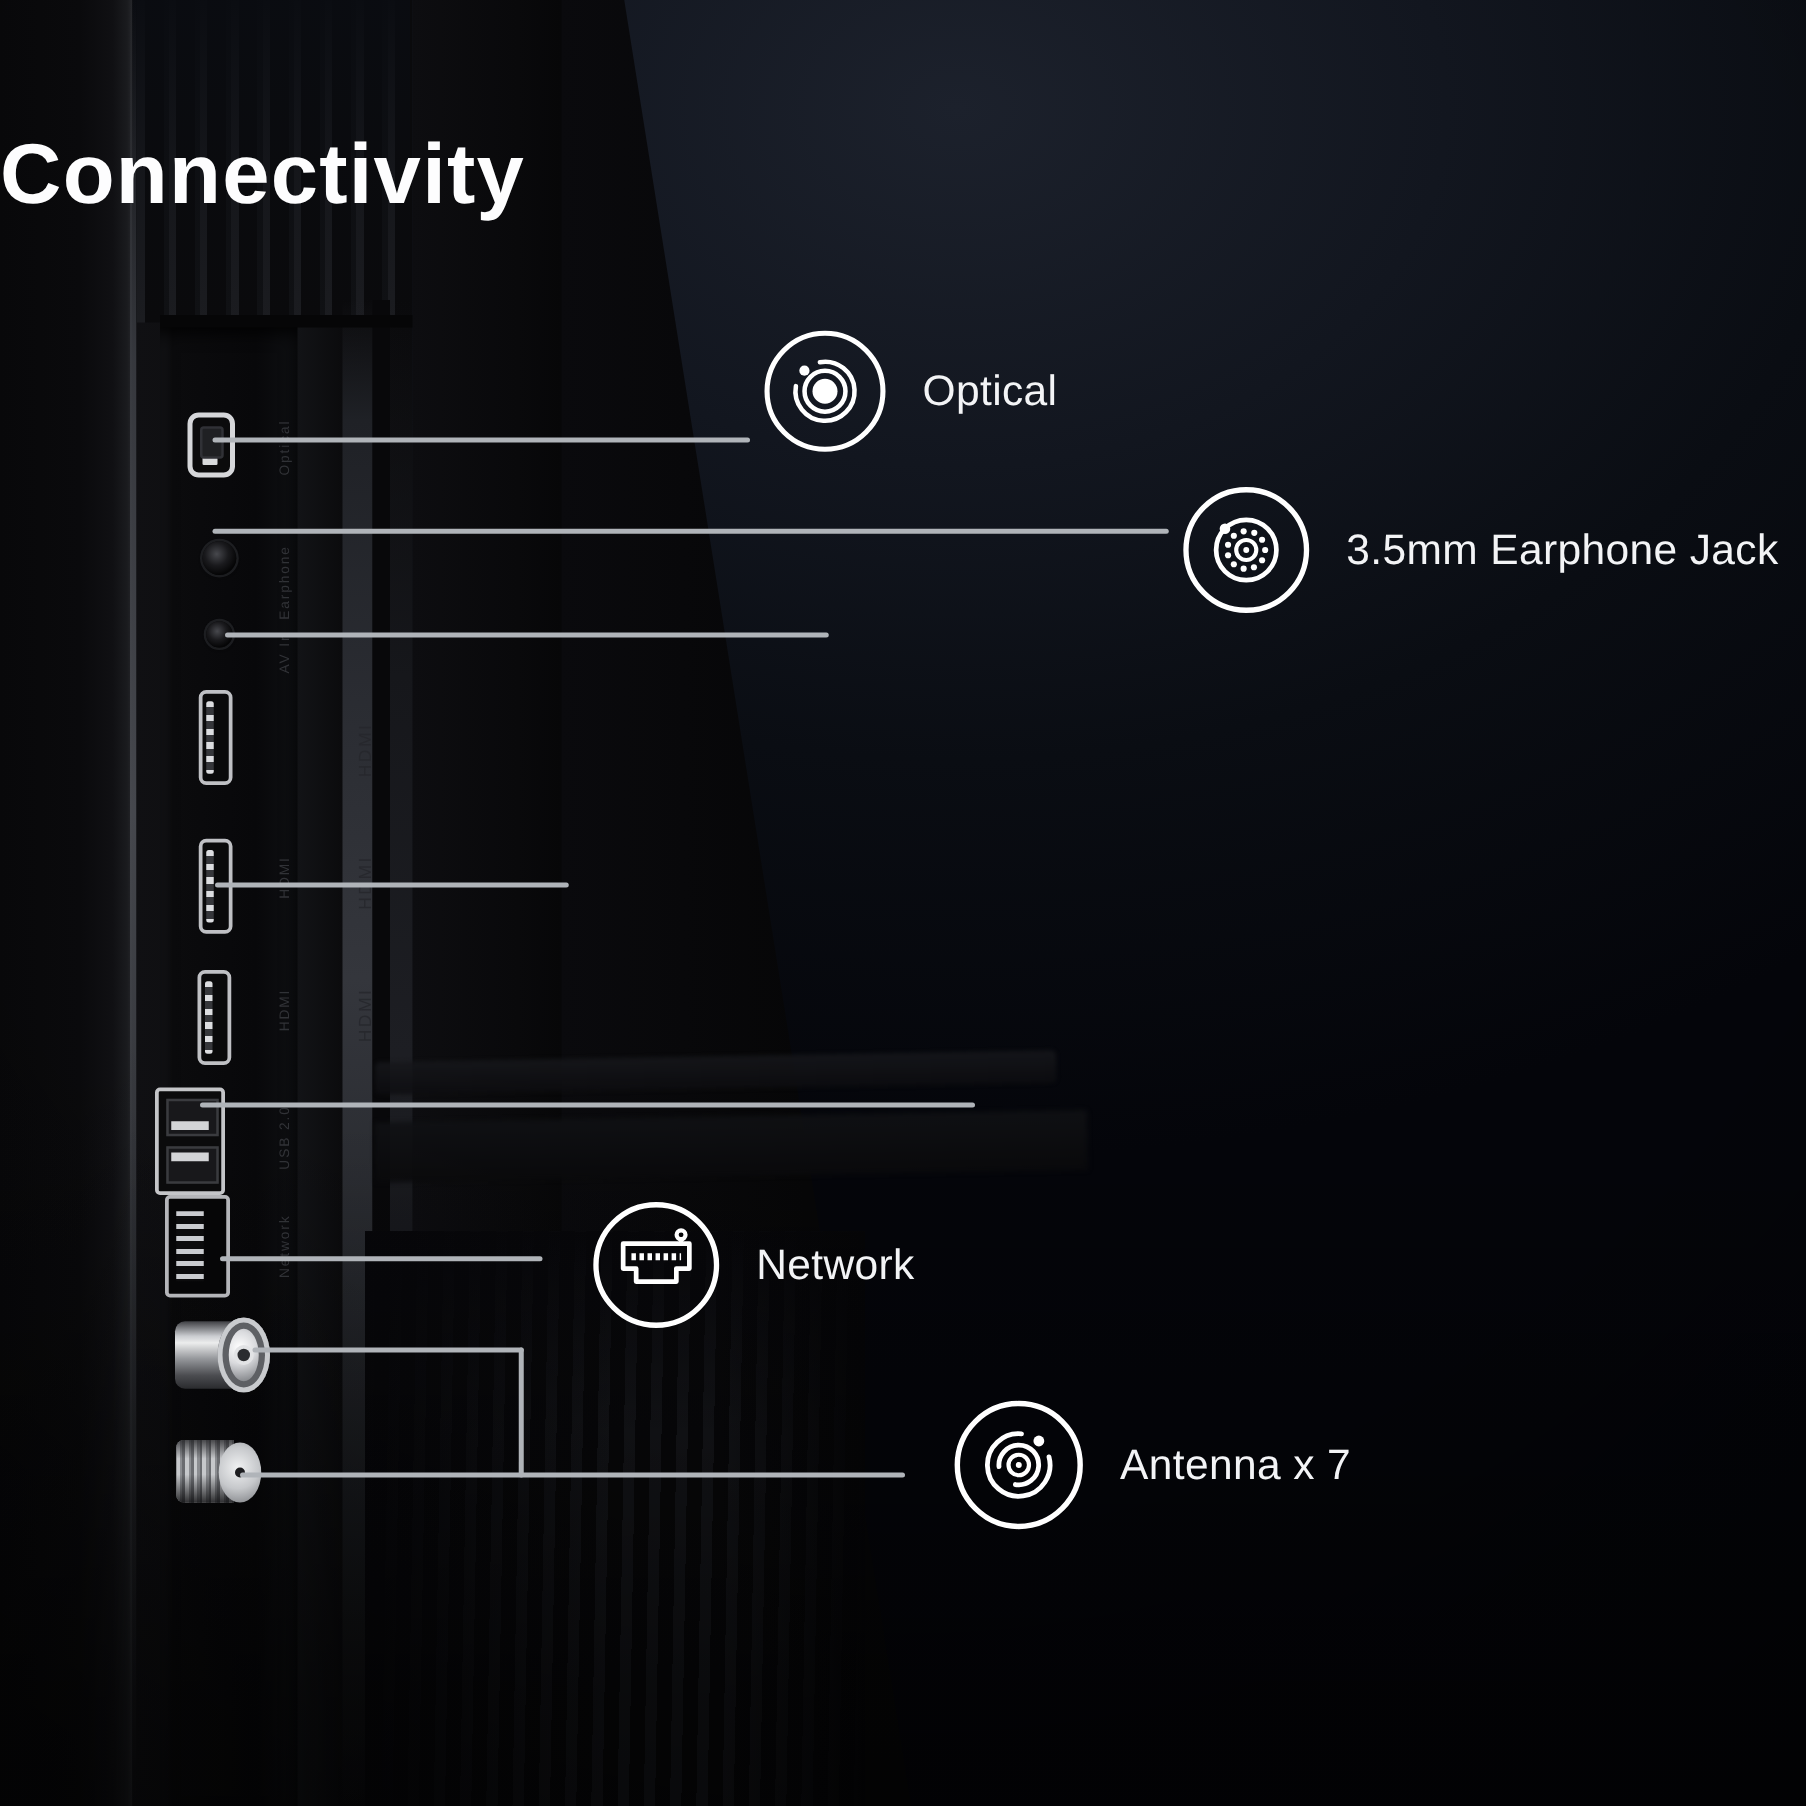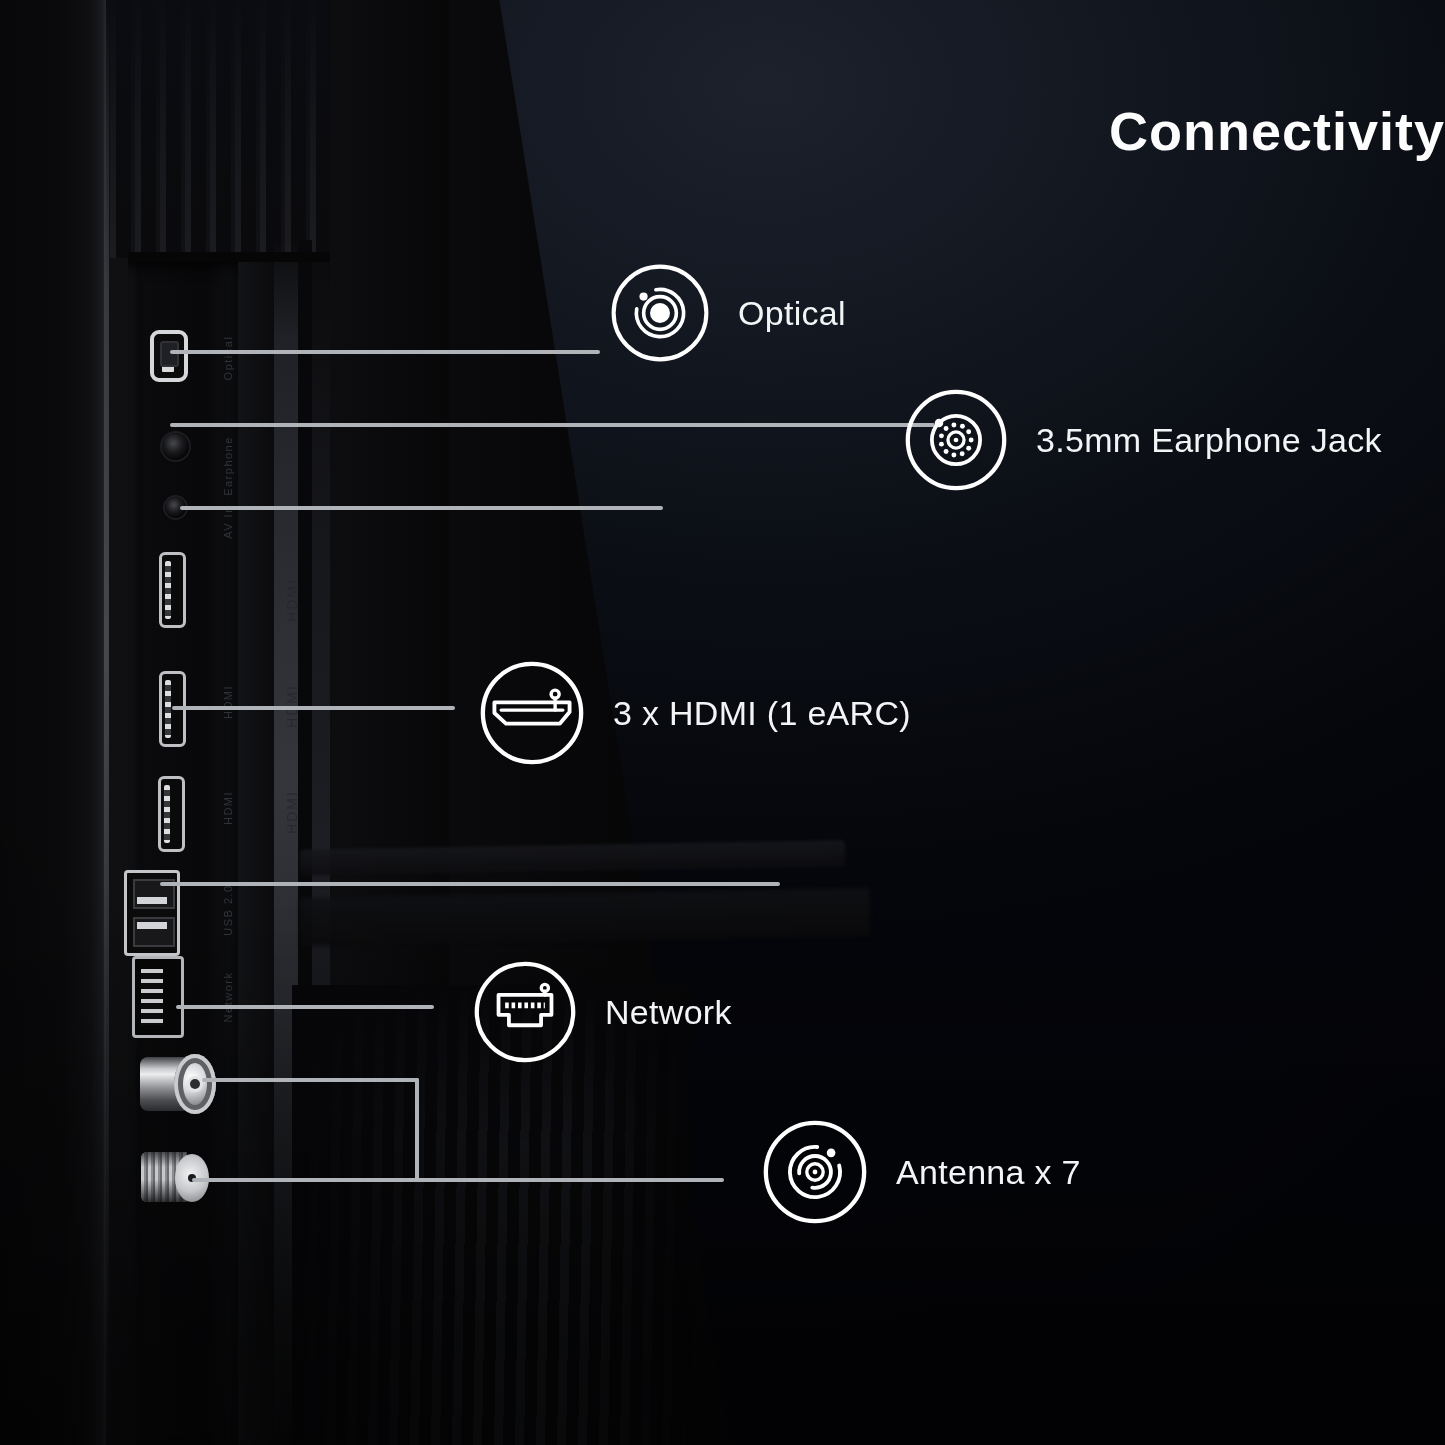--- a/index.html
+++ b/index.html
@@ -99,34 +99,34 @@
   .ln-usb{left:160px;top:882px;width:620px;}
   .ln-network{left:176px;top:1005px;width:258px;}
   .ln-ant-top{left:202px;top:1078px;width:217px;}
   .ln-ant-vert{left:415px;top:1078px;height:104px;}
   .ln-ant-bottom{left:192px;top:1178px;width:532px;}
   
   .callout{position:absolute;display:flex;align-items:center;gap:28px;z-index:50;}
   .callout svg{flex:0 0 auto;display:block;}
   .co-label{color:#f3f4f6;font-size:34px;font-weight:400;letter-spacing:.3px;white-space:nowrap;}
   #co-optical{left:610px;top:263px;}
-  #co-earphone{left:904px;top:388px;}
+  #co-earphone{left:945px;top:388px;}
   #co-av{left:658px;top:495px;}
   #co-hdmi{left:479px;top:660px;}
   #co-usb{left:787px;top:839px;}
   #co-network{left:473px;top:960px;}
   #co-antenna{left:762px;top:1119px;}
   .ring{fill:none;stroke:#fff;stroke-width:4.5;}
   .s4{fill:none;stroke:#fff;stroke-width:4;stroke-linecap:round;stroke-linejoin:round;}
   .s35{fill:none;stroke:#fff;stroke-width:3.5;stroke-linecap:round;stroke-linejoin:round;}
   .fw{fill:#fff;stroke:none;}
   .pins{fill:none;stroke:#fff;}
   
-  .title{position:absolute;top:100px;left:0;right:0;margin:0;text-align:right;z-index:60;
-    color:#fdfdfe;font-size:54px;font-weight:700;letter-spacing:1px;}
+  .title{position:absolute;top:100px;left:0;right:0;margin:0;text-align:left;z-index:60;
+    color:#fdfdfe;font-size:68px;font-weight:700;letter-spacing:1px;}
 </style>
 </head>
 <body>
 
 <div class="stage">
 
   <div class="tv-left"></div>
   <div class="tv-panel"></div>
   <div class="ribs-top"></div>
   <div class="recess-top-edge"></div>
@@ -211,30 +211,20 @@
       <circle class="fw" cx="52.8" cy="70.8" r="2.6"></circle>
         <circle class="fw" cx="61.5" cy="69.6" r="2.6"></circle>
       <circle class="fw" cx="68.4" cy="63.7" r="2.6"></circle>
       <circle class="s35" cx="55" cy="55" r="8.5"></circle>
       <circle class="fw" cx="55" cy="55" r="2.5"></circle>
     </svg>
     <span class="co-label">3.5mm Earphone Jack</span>
   </div>
 
 
-  <div class="callout" id="co-hdmi">
-    <svg width="106" height="106" viewBox="0 0 110 110">
-      <circle class="ring" cx="55" cy="55" r="51"></circle>
-      <path class="s4" d="M16 44 H94 V54 L84 66 H28 L16 55 Z"></path>
-      <path class="s35" d="M23 52 H87"></path>
-      <path class="s35" d="M79 39.5 V52"></path>
-      <circle class="s35" cx="79" cy="35.5" r="4.2"></circle>
-    </svg>
-    <span class="co-label">3 x HDMI (1 eARC)</span>
-  </div>
 
 
   <div class="callout" id="co-network">
     <svg width="104" height="104" viewBox="0 0 110 110">
       <circle class="ring" cx="55" cy="55" r="51"></circle>
       <path class="s4" d="M27 37 H83 V58 H72 V69 H38 V58 H27 Z"></path>
       <path class="pins" d="M34 48 H76" stroke-width="6" stroke-dasharray="3.8 3"></path>
       <path class="s35" d="M76 33 V37"></path>
       <circle class="s35" cx="76" cy="29.5" r="3.8"></circle>
     </svg>

